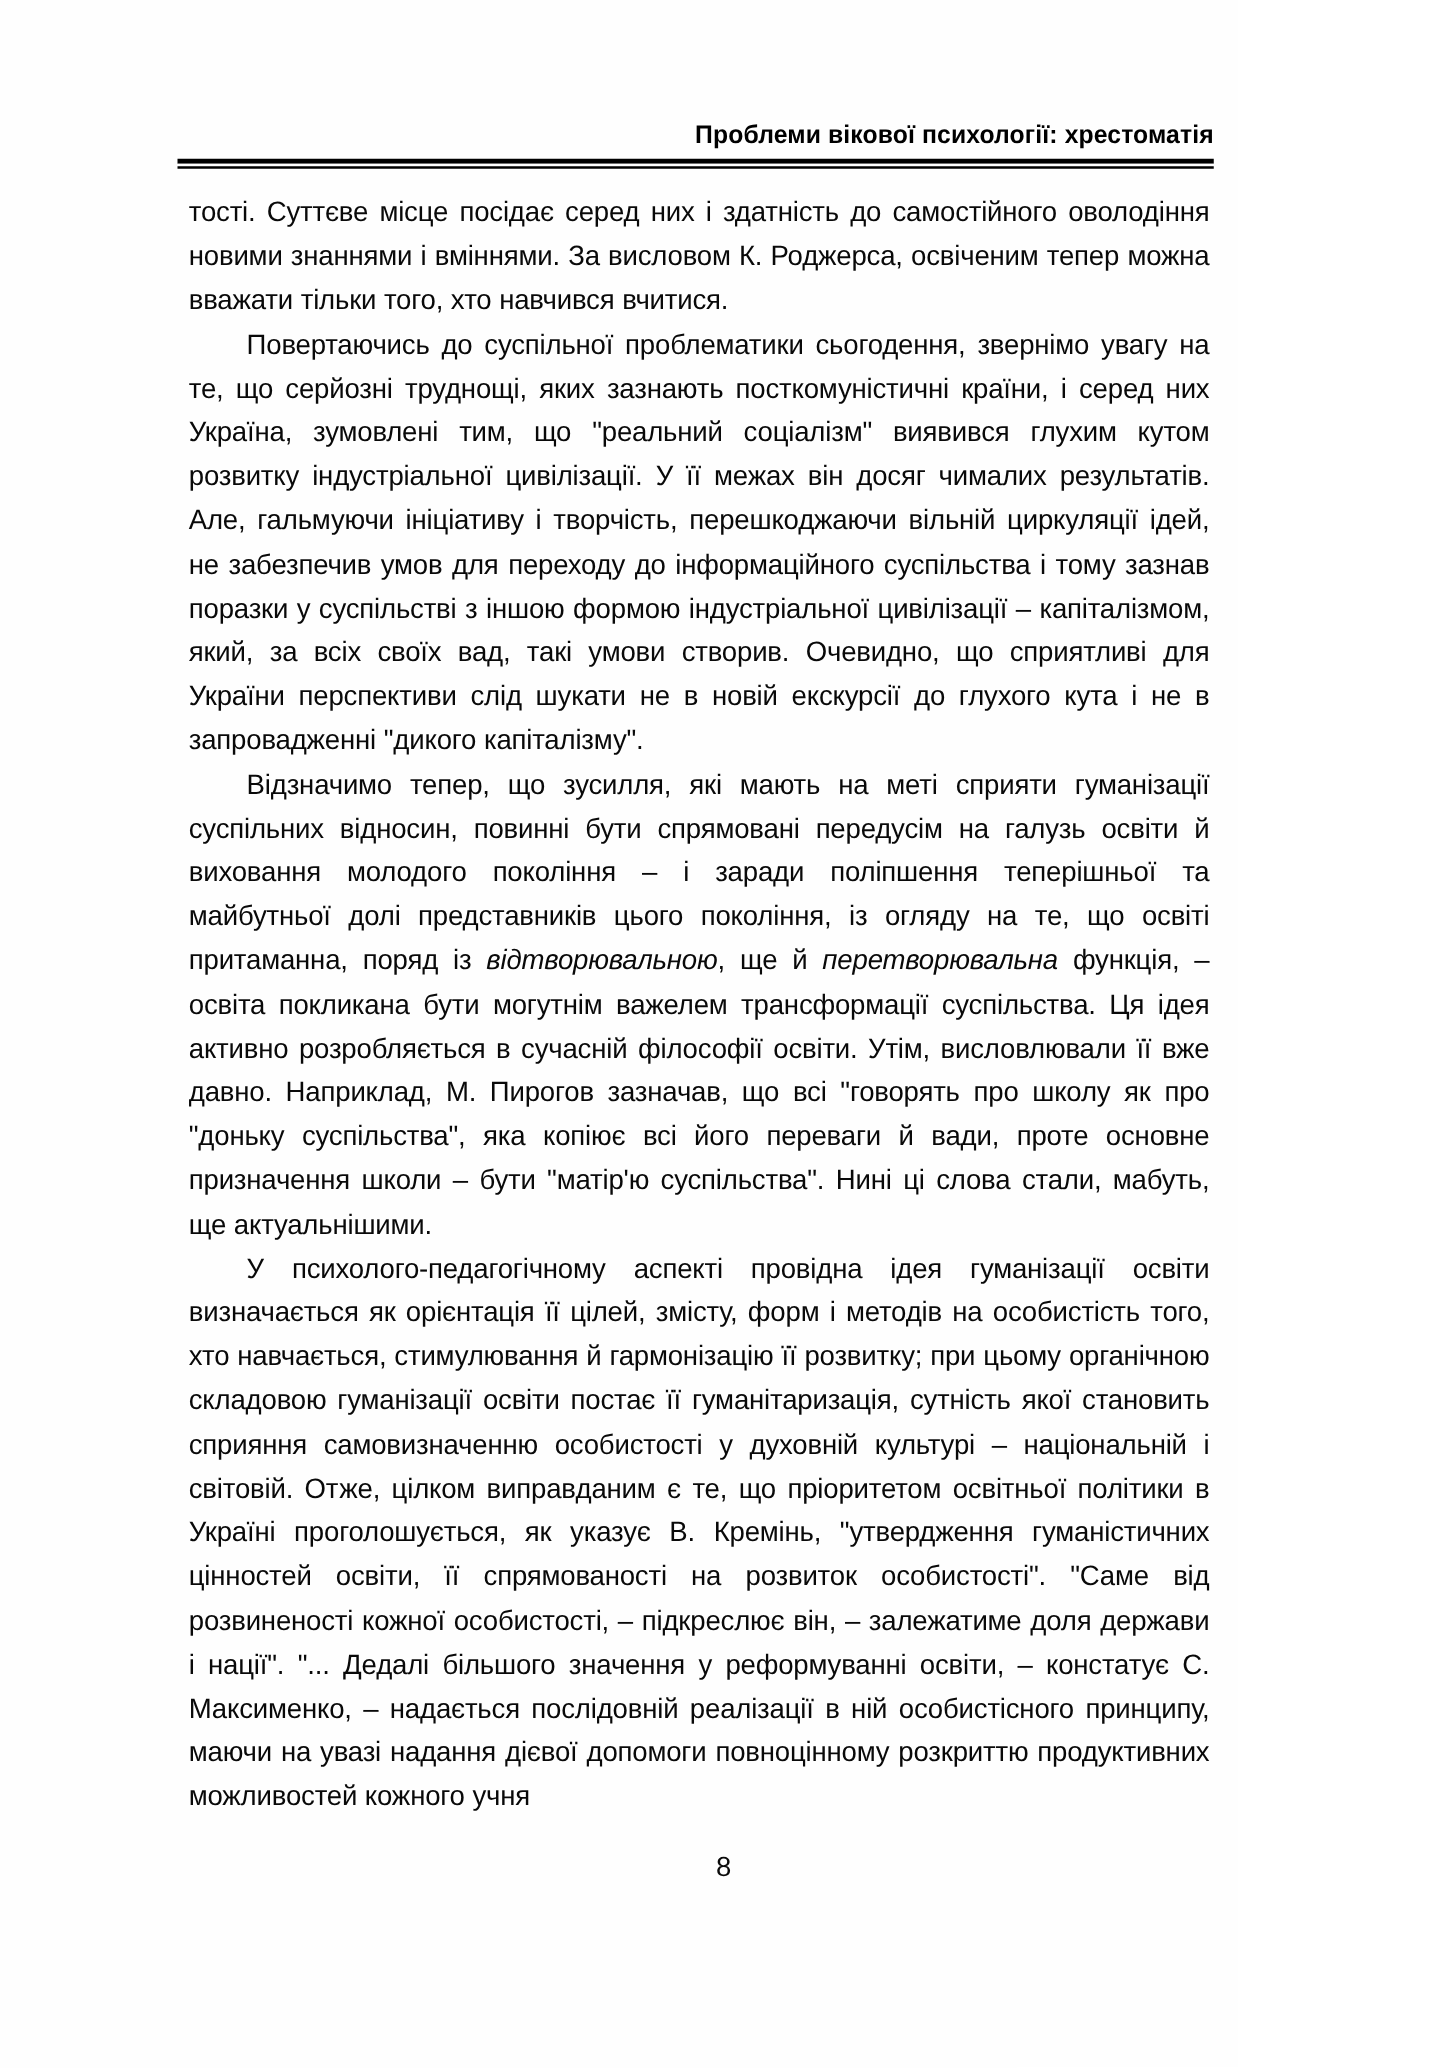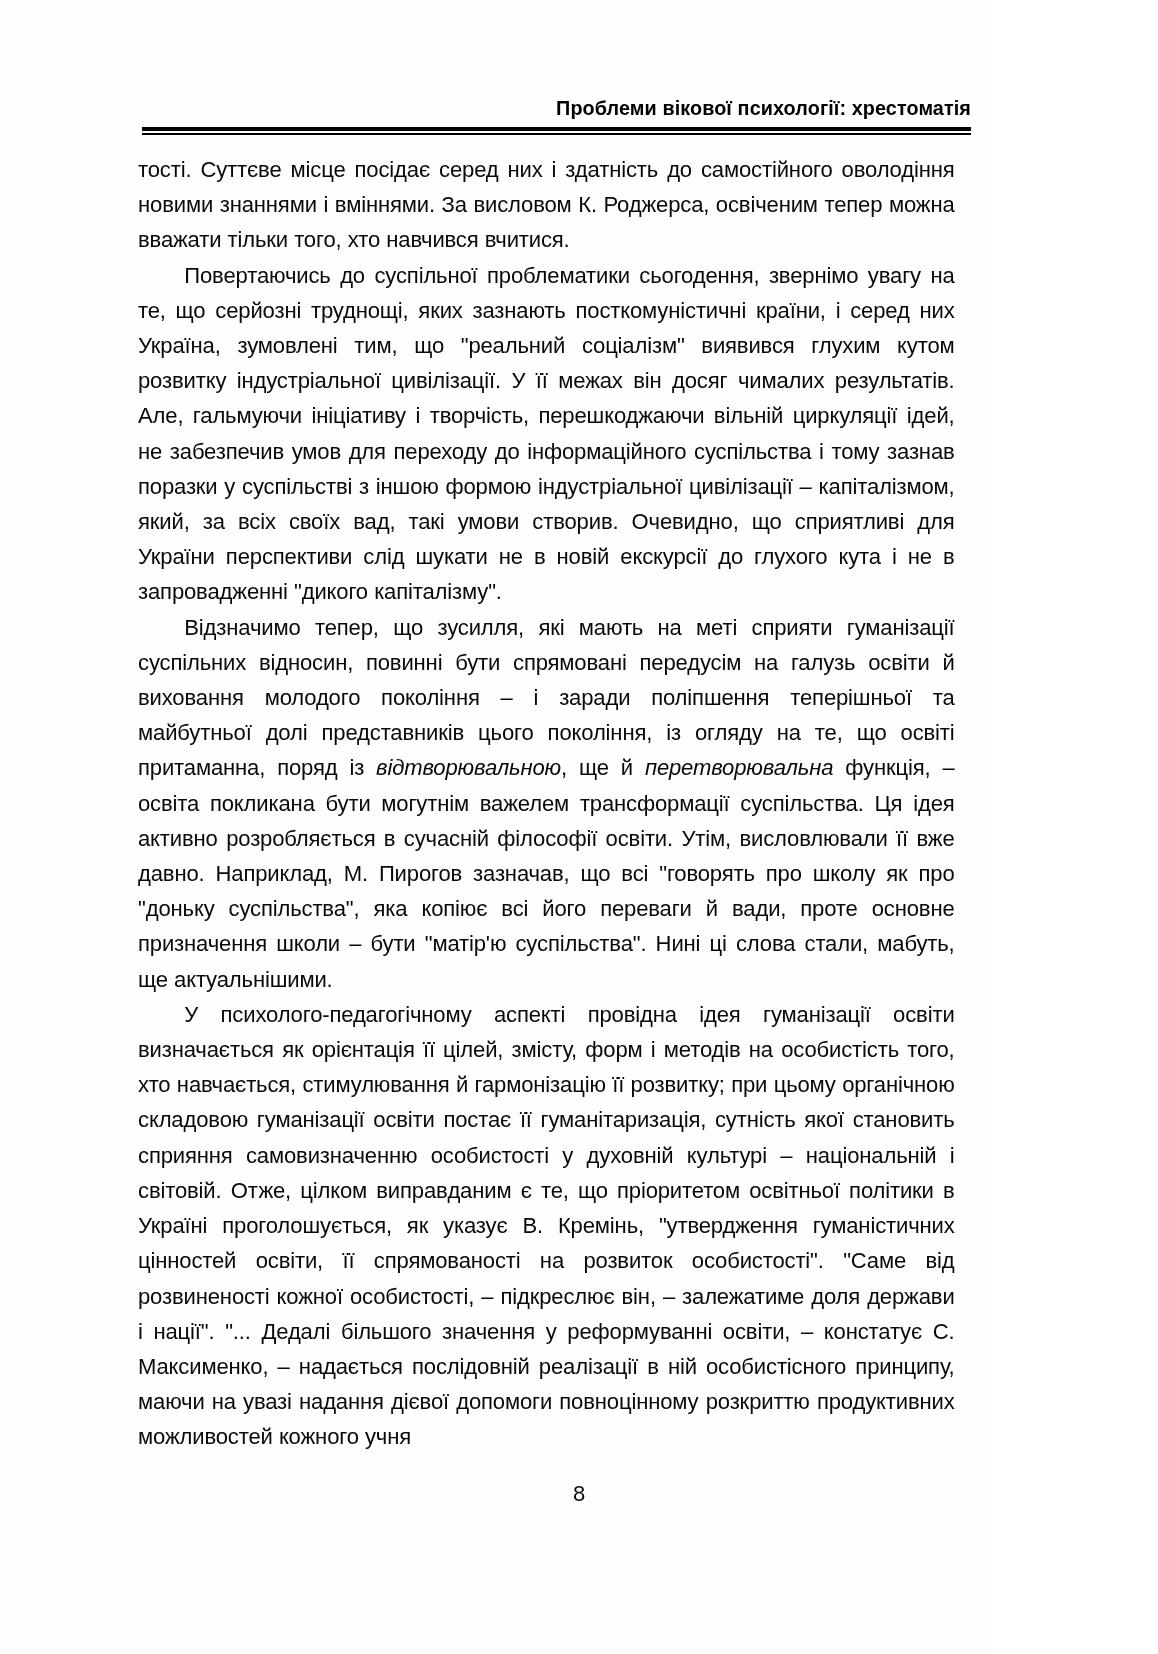--- a/index.html
+++ b/index.html
@@ -51,21 +51,21 @@
     background: #fefefe;
   }
   .rule-thin {
     height: 2px;
     background: #000;
   }
 
   
   .body-zone {
     position: absolute;
-    left: 138px;
+    left: 151px;
     top: 152px;
     width: 829px;
   }
   .para {
     margin: 0;
     text-align: justify;
     text-justify: inter-word;
     font-size: 22.4px;
     line-height: 35.2px;
     color: #090909;

